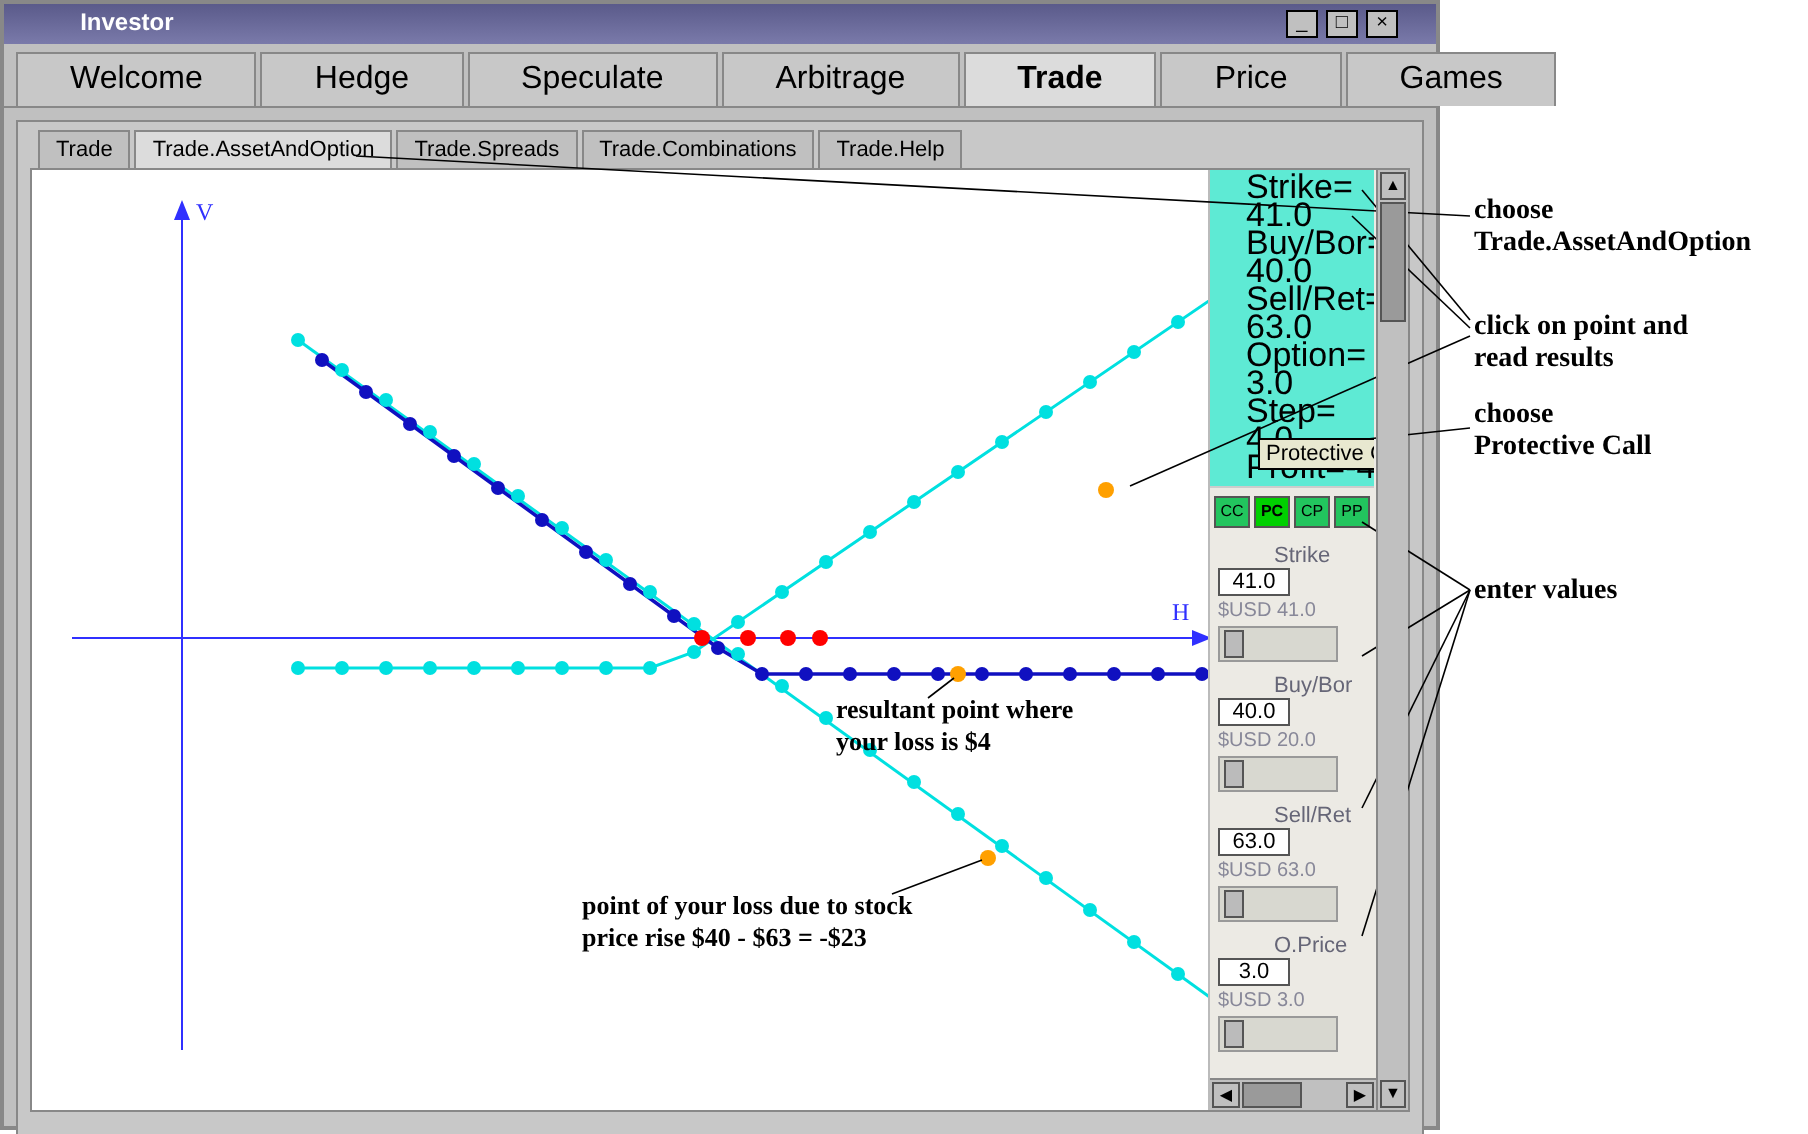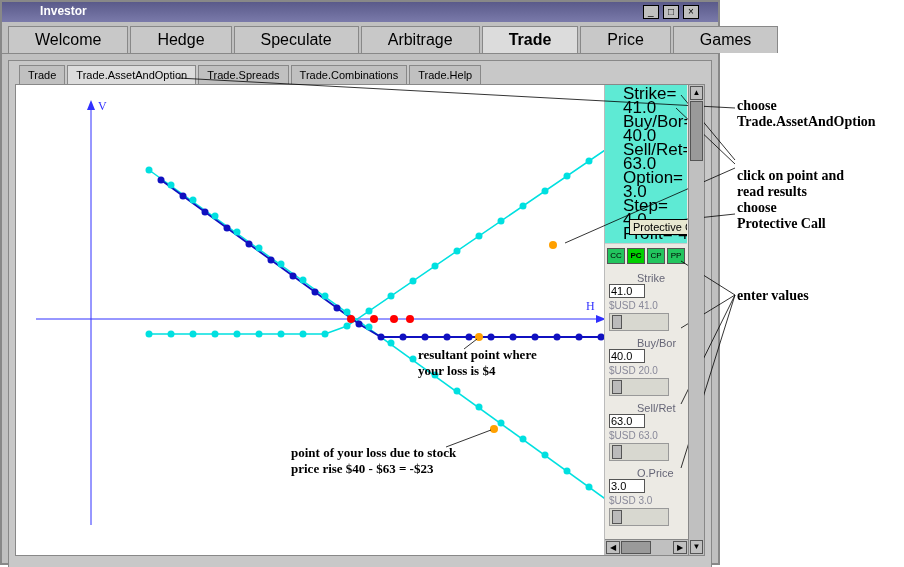--- a/index.html
+++ b/index.html
@@ -27,21 +27,21 @@
   .scrollbar-h { position:absolute; bottom:0; left:0; height:16px; right:16px; background:#c0c0c0; border-top:1px solid #888;}
   .scrollbar-h .arrow{position:absolute; top:1px; height:13px; width:14px; background:#c0c0c0; border:1px solid #555; text-align:center; font-size:8px; line-height:11px;}
   .scrollbar-h .arrow.l{left:1px;} .scrollbar-h .arrow.r{right:1px;}
   .scrollbar-h .thumb{position:absolute; top:1px; left:16px; height:13px; width:30px; background:#9a9a9a; border:1px solid #555;}
   .btnrow { padding:4px 2px; display:flex; gap:2px; justify-content:flex-start;}
   .sbtn { width:18px; height:16px; border:1px solid #555; background:#22c55e; font-size:8px; text-align:center; line-height:14px;}
   .sbtn.active { background:#00d000; color:#000; font-weight:bold;}
   .tooltip { position:absolute; top:134px; left:24px; background:#e8e8d0; border:1px solid #000; padding:1px 3px; font-size:11px; white-space:nowrap; z-index:5;}
   .field { margin:2px 2px 0 2px; padding:2px 2px; font-size:11px;}
   .field label { color:#667; display:inline-block;margin-left:28px;}
-  .field input { width:36px; font-size:11px; border:1px solid #555; padding:0 1px; text-align:left;}
+  .field input { width:36px; font-size:11px; border:1px solid #555; padding:0 1px; text-align:center;}
   .usd { color:#889; font-size:10px; margin:0 4px 2px 4px;}
   .slider { width:60px; height:18px; margin:0 4px 4px 4px; background:#d8d8d0; border:1px solid #999; position:relative;}
   .slider .knob { position:absolute; top:1px; left:2px; width:10px; height:14px; background:#bbb; border:1px solid #555;}
   .side-inner { position:absolute; top:0; left:0; right:17px; bottom:17px; overflow:hidden;}
   svg { position:absolute; top:0; left:0;}
   text.axis { fill:#3030ff; font-size:12px; font-family:serif;}
   text.anno { fill:#000; font-size:13px; font-family:"Times New Roman", serif; font-weight:bold;}
   .annotations { position:absolute; left:725px; top:0; width:175px; font-family:"Times New Roman", serif; font-size:14px; font-weight:bold;}
   .anno-item { position:absolute; line-height:16px;}
   line.anno-line { stroke:#000; stroke-width:0.8;}
@@ -279,21 +279,21 @@
   <line class="anno-line" x1="681" y1="328" x2="735" y2="295"></line>
   <line class="anno-line" x1="681" y1="404" x2="735" y2="295"></line>
   <line class="anno-line" x1="681" y1="468" x2="735" y2="295"></line>
 </svg>
 
 <div class="annotations">
   <div class="anno-item" style="top:98px;left:12px;">
     <span>choose</span><br>
     <span>Trade.AssetAndOption</span>
   </div>
-  <div class="anno-item" style="top:168px;left:12px;">
+  <div class="anno-item" style="top:156px;left:12px;">
     <span>click on point and</span><br>
     <span>read results</span>
   </div>
   <div class="anno-item" style="top:200px;left:12px;">
     <span>choose</span><br>
     <span>Protective Call</span>
   </div>
   <div class="anno-item" style="top:288px;left:12px;">
     <span>enter values</span>
   </div>

